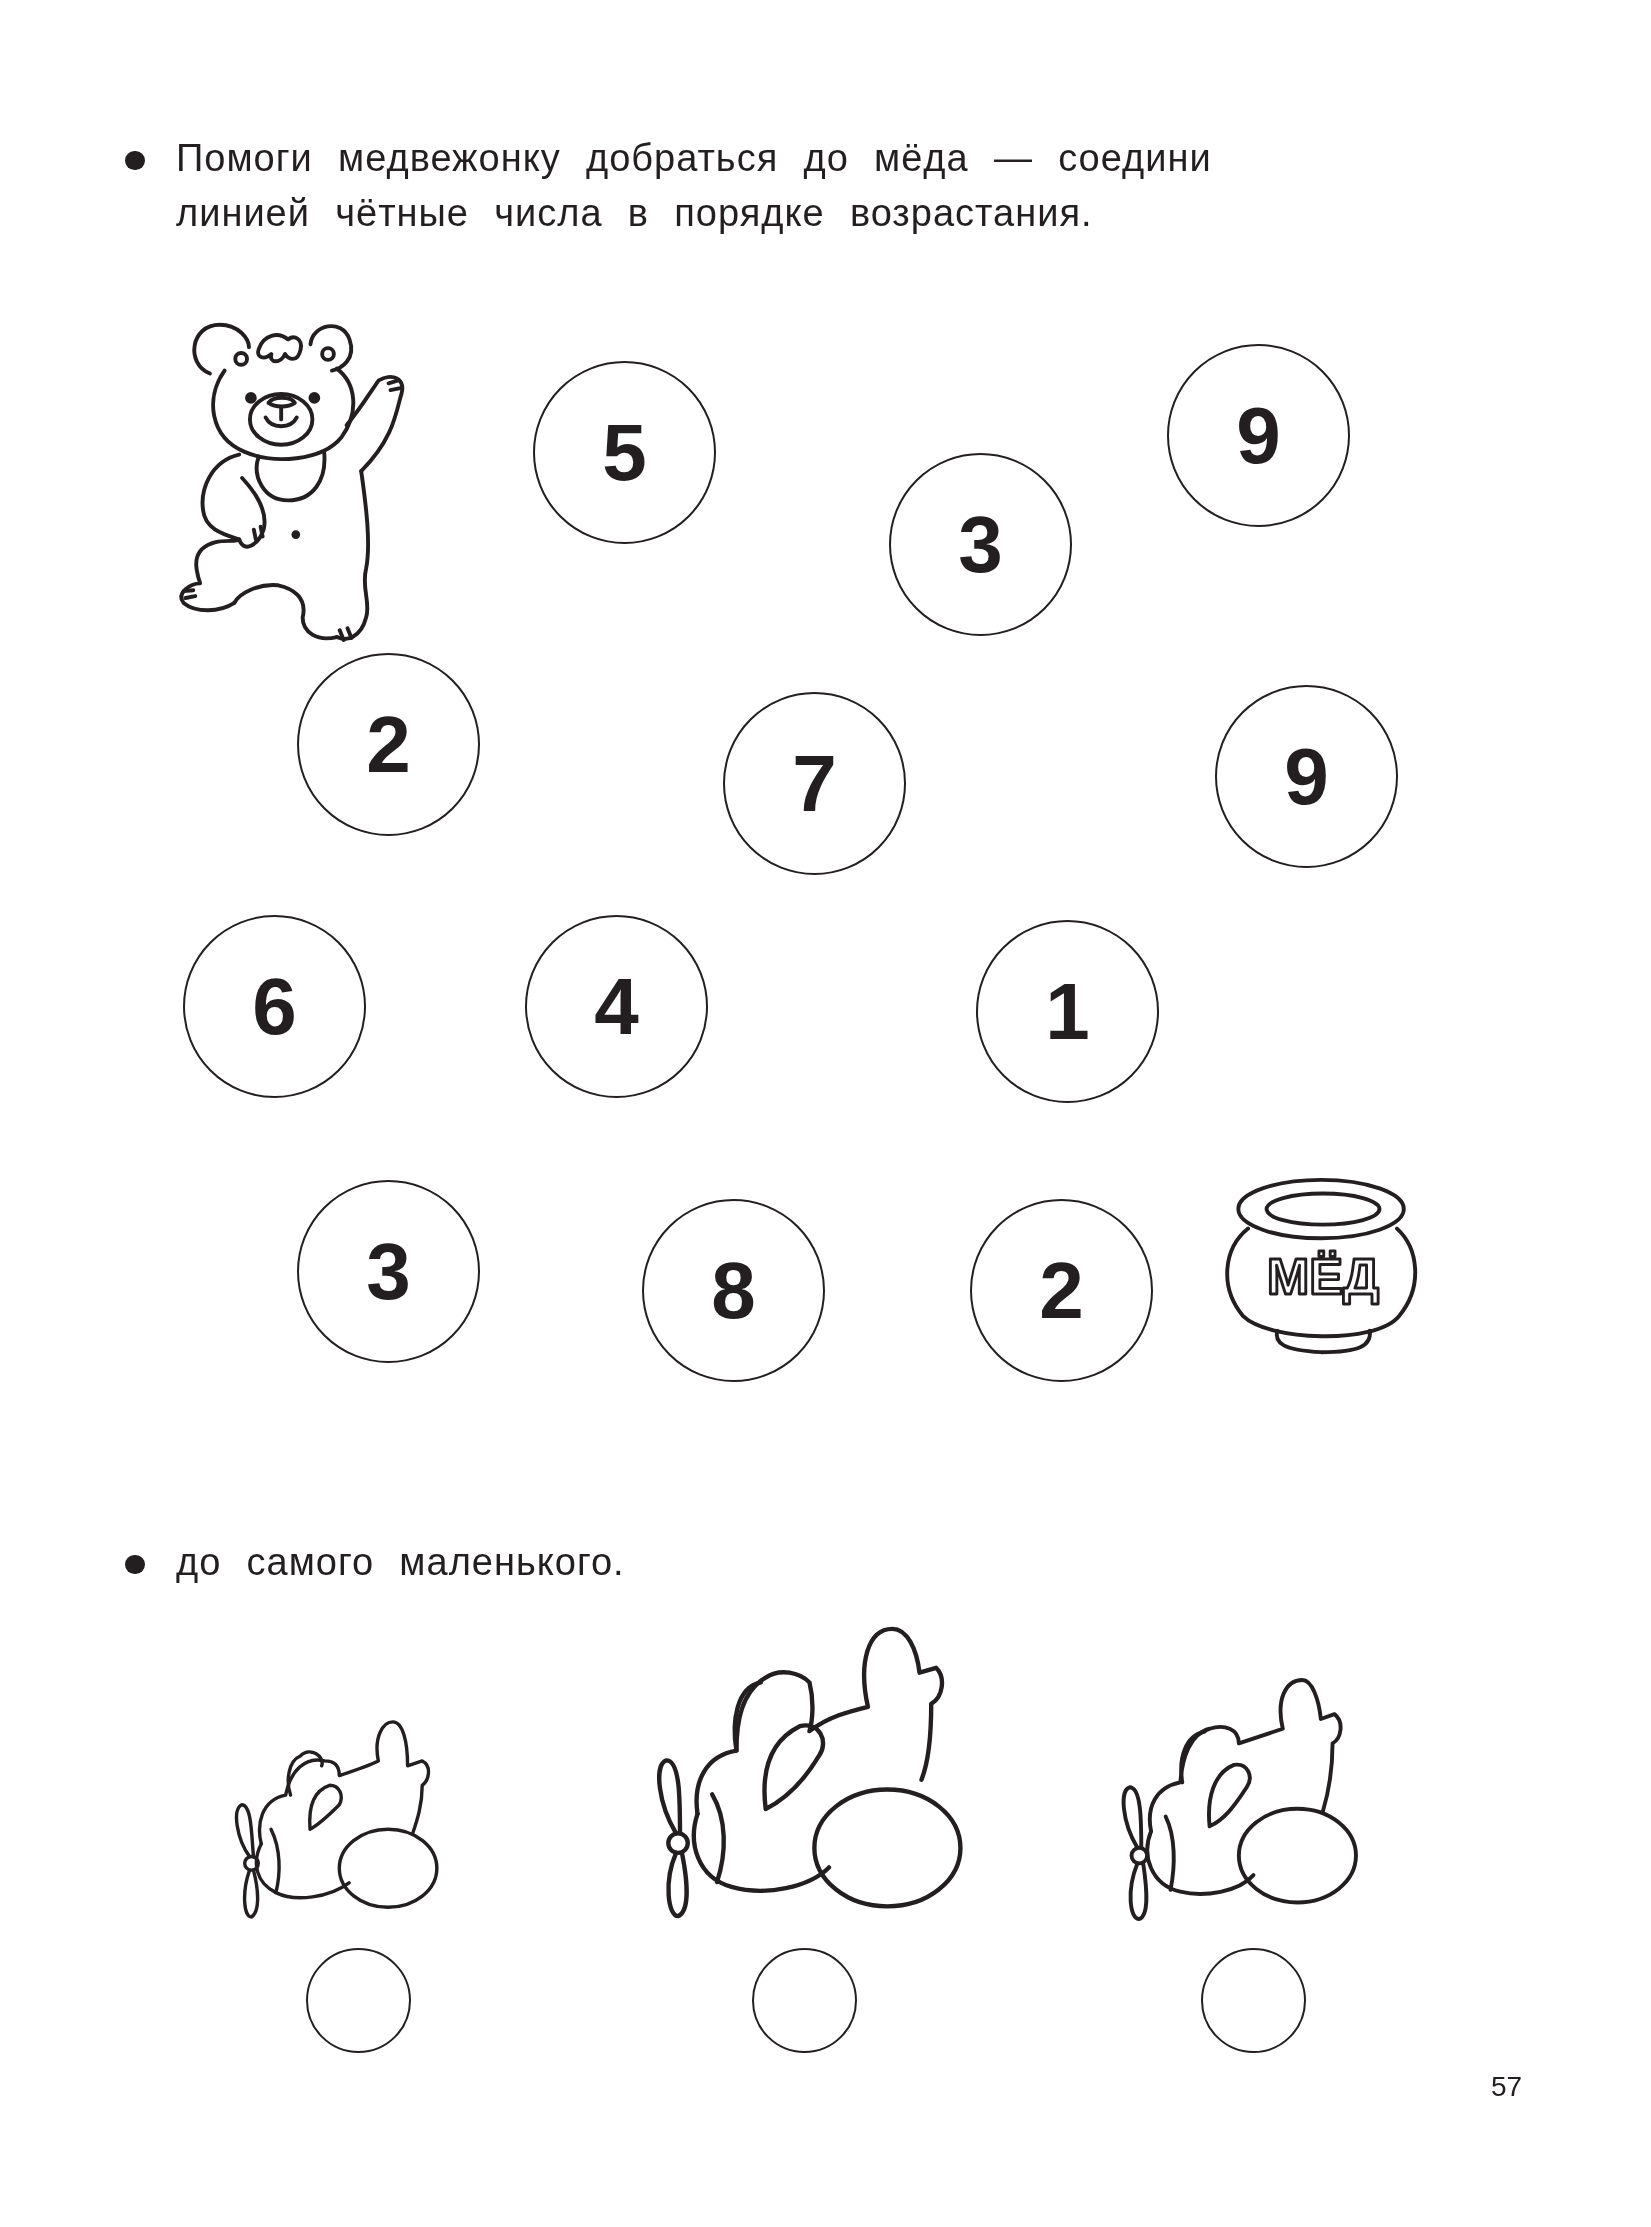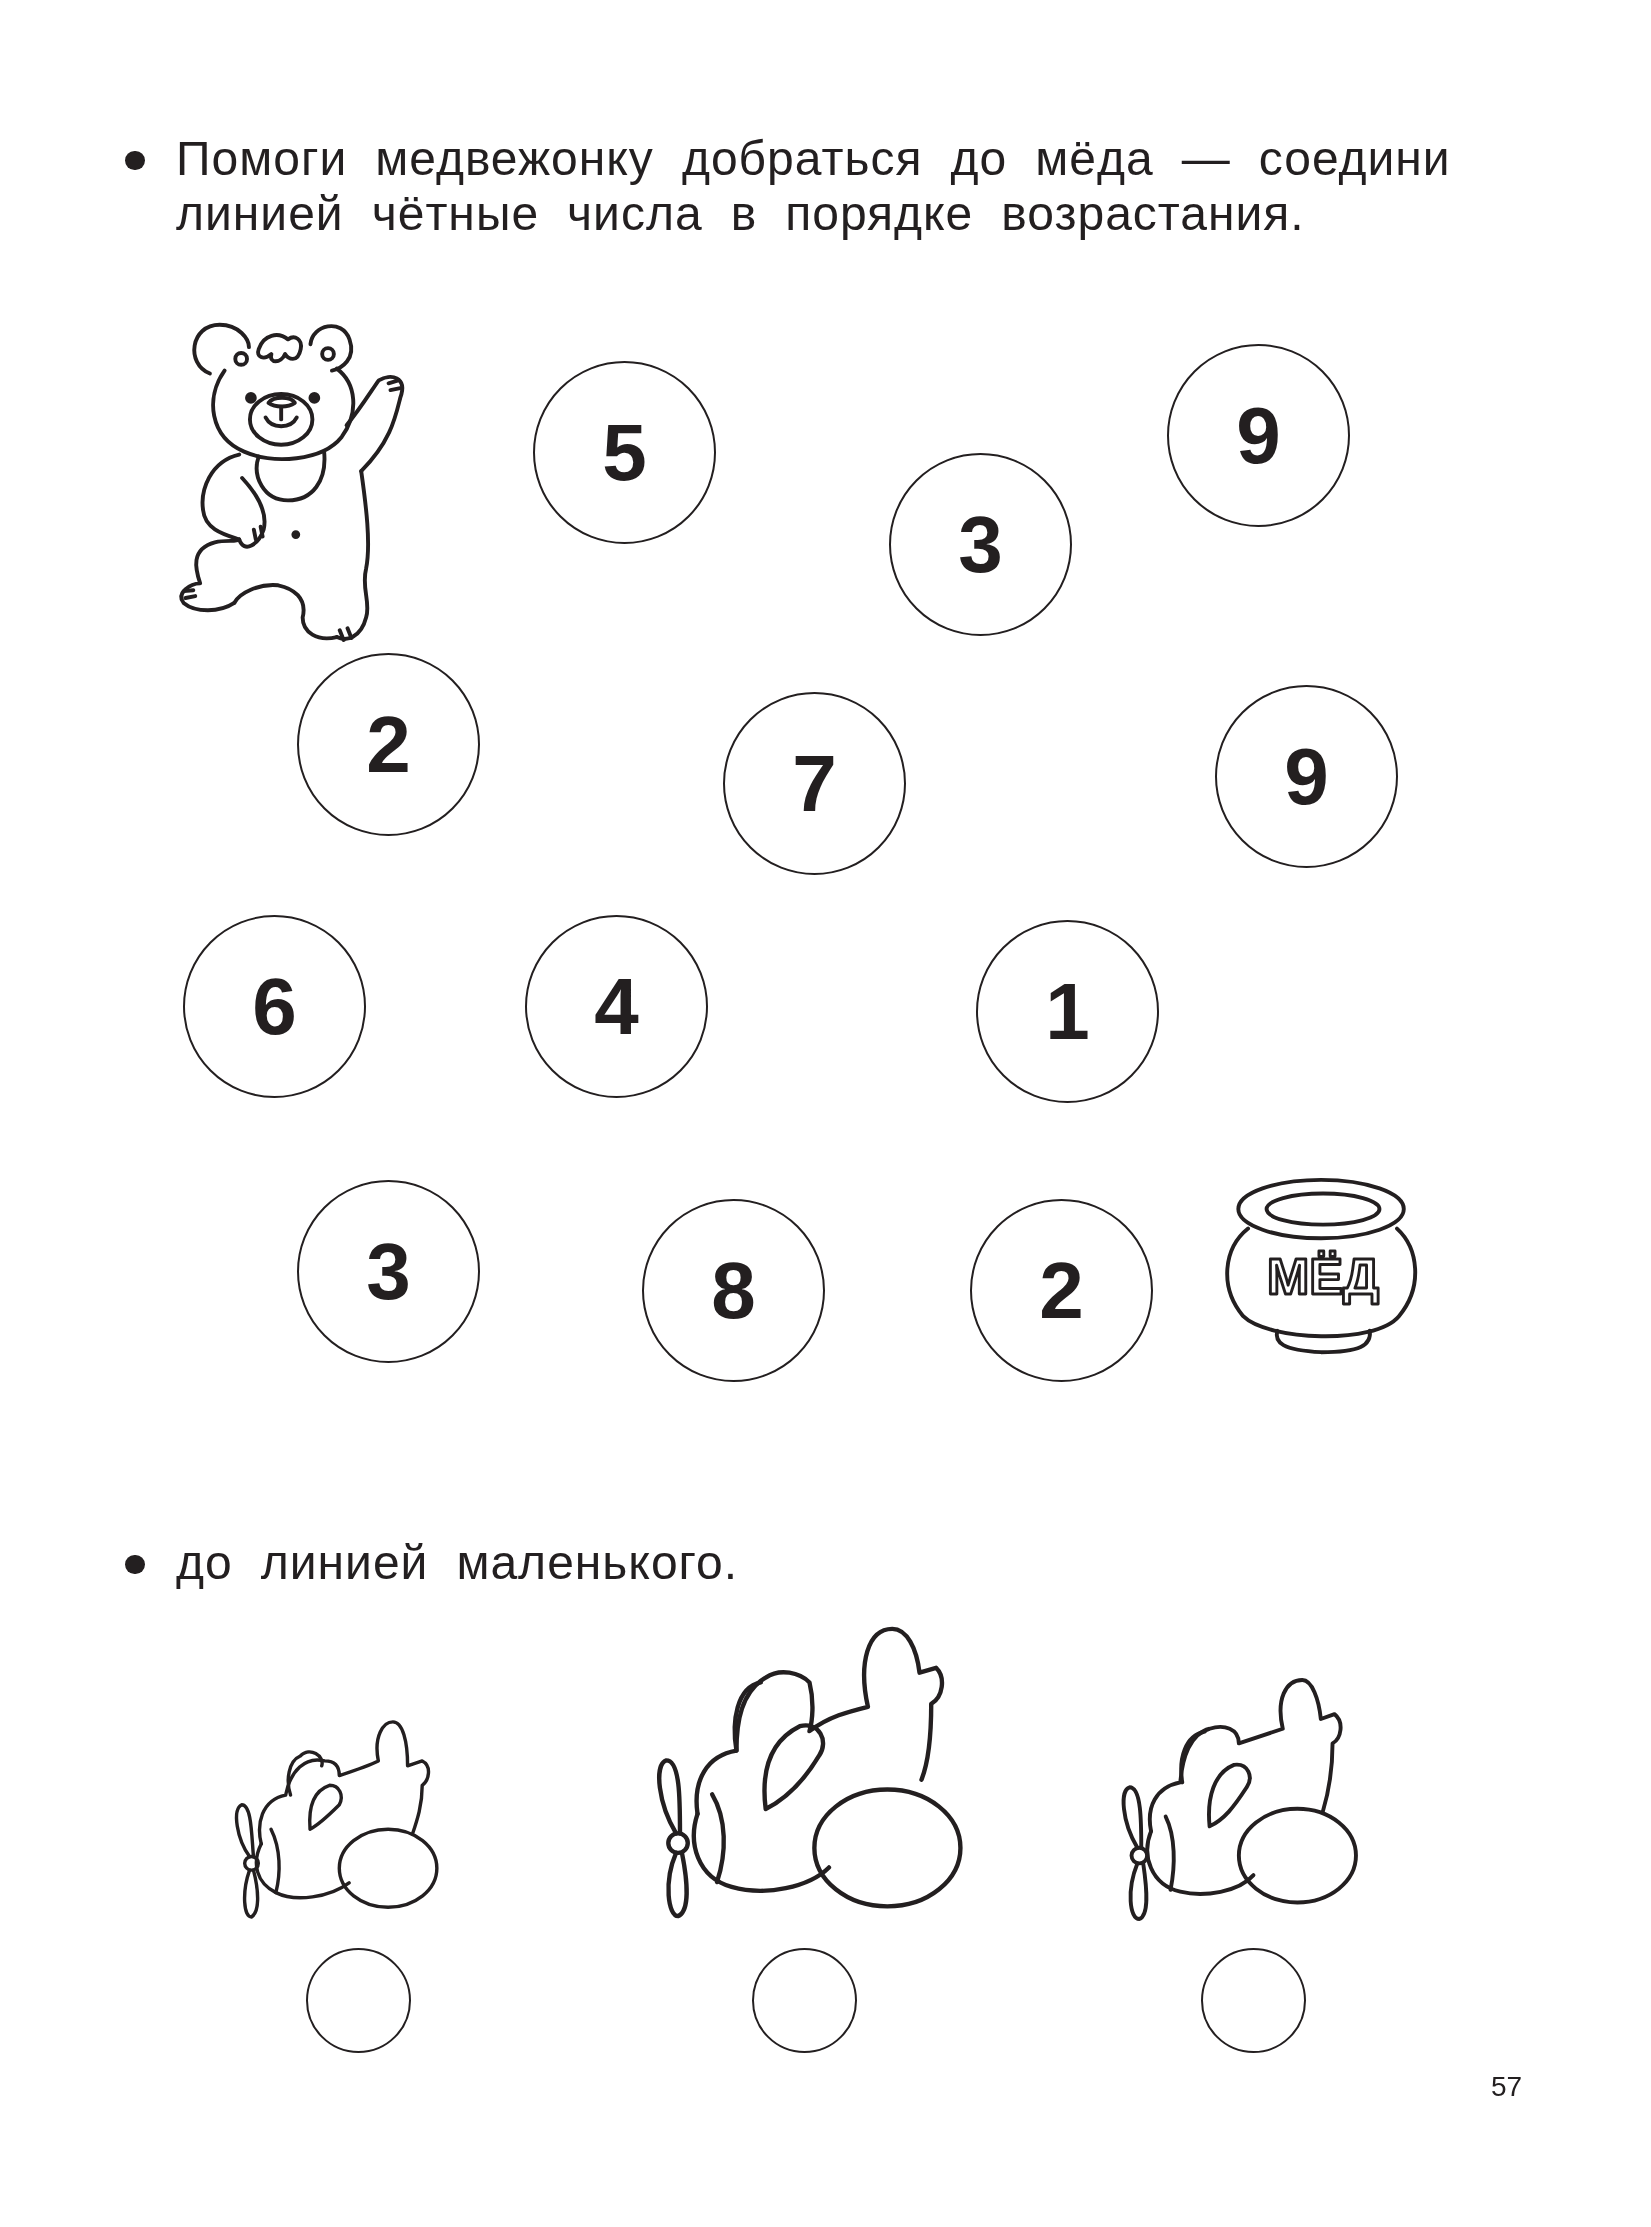--- a/index.html
+++ b/index.html
@@ -1,17 +1,17 @@
 <!DOCTYPE html>
 <html><head>
 <meta charset="utf-8">
 <style>
   html, body { margin:0; padding:0; background:#ffffff; }
   body { width:1651px; height:2227px; position:relative; overflow:hidden; font-family:"Liberation Sans", sans-serif; color:#231f20; }
-  .task { position:absolute; left:125px; font-size:48px; line-height:55px; letter-spacing:1px; word-spacing:13.7px; }
+  .task { position:absolute; left:125px; font-size:38px; line-height:55px; letter-spacing:1px; word-spacing:13.7px; }
   .task .bullet { position:absolute; left:0; top:19.5px; width:19.5px; height:19.5px; border-radius:50%; background:#231f20; }
   .task .line { display:block; padding-left:51px; white-space:nowrap; }
   .num-circle { position:absolute; width:183px; height:183px; border:2.9px solid #231f20; border-radius:50%; box-sizing:border-box; display:flex; align-items:center; justify-content:center; font-weight:bold; font-size:80px; background:#fff; }
   .answer-circle { position:absolute; width:105px; height:105px; border:2.9px solid #231f20; border-radius:50%; box-sizing:border-box; background:#fff; }
   .pic { position:absolute; }
   .page-number { position:absolute; left:1463px; top:2071px; font-size:28px;margin-left:28px; }
 </style>
 </head>
 <body>
 
@@ -76,21 +76,21 @@
 <svg class="pic" style="left:1214px; top:1175px;" width="219" height="185" viewBox="0 0 225 190" fill="none" stroke="#231f20" stroke-width="4" stroke-linecap="round" stroke-linejoin="round">
   <ellipse cx="110" cy="35" rx="85" ry="30"></ellipse>
   <ellipse cx="112" cy="35" rx="58" ry="16"></ellipse>
   <path d="M35 55 C10 75 5 115 30 145 C55 170 165 175 190 145 C215 115 210 75 188 55"></path>
   <path d="M65 160 C62 172 70 180 110 182 C150 182 162 175 160 160"></path>
   <text x="112" y="122" text-anchor="middle" font-family="Liberation Sans, sans-serif" font-weight="bold" font-size="52" fill="#fff" stroke="#231f20" stroke-width="3">МЁД</text>
 </svg>
 
 <div class="task" style="top:1535px;">
   <span class="bullet"></span>
-  <span class="line">до линией маленького.</span>
+  <span class="line">до самого маленького.</span>
 </div>
 
 <svg class="pic" style="left:232px; top:1712px;" width="239" height="210" viewBox="0 0 245 215" fill="none" stroke="#231f20" stroke-width="3.5" stroke-linecap="round" stroke-linejoin="round">
   <path d="M30 135 C25 115 30 90 55 85 C60 60 75 45 95 50 C105 50 110 55 110 65 C125 60 140 55 150 50 C145 25 155 10 165 10 C175 10 180 30 180 55 L195 50 C205 55 202 70 195 75 C195 95 190 110 185 125"></path>
   <path d="M60 85 C55 70 58 50 70 45 C80 35 95 45 92 55"></path>
   <path d="M80 120 C78 95 85 80 100 75 C110 75 115 85 110 95 C100 105 90 115 80 120 Z"></path>
   <path d="M30 135 C20 155 25 175 45 185 C65 195 100 190 120 175"></path>
   <ellipse cx="160" cy="160" rx="50" ry="40"></ellipse>
   <path d="M40 120 C50 140 50 165 45 185"></path>
   <circle cx="20" cy="155" r="7"></circle>

